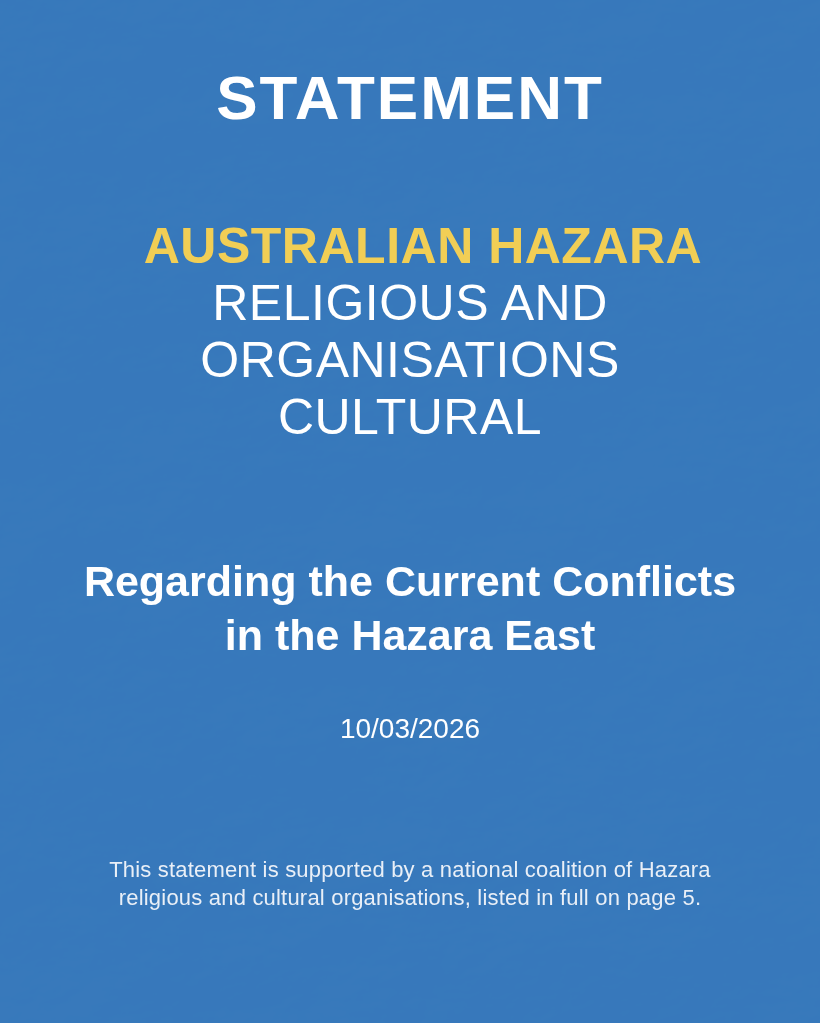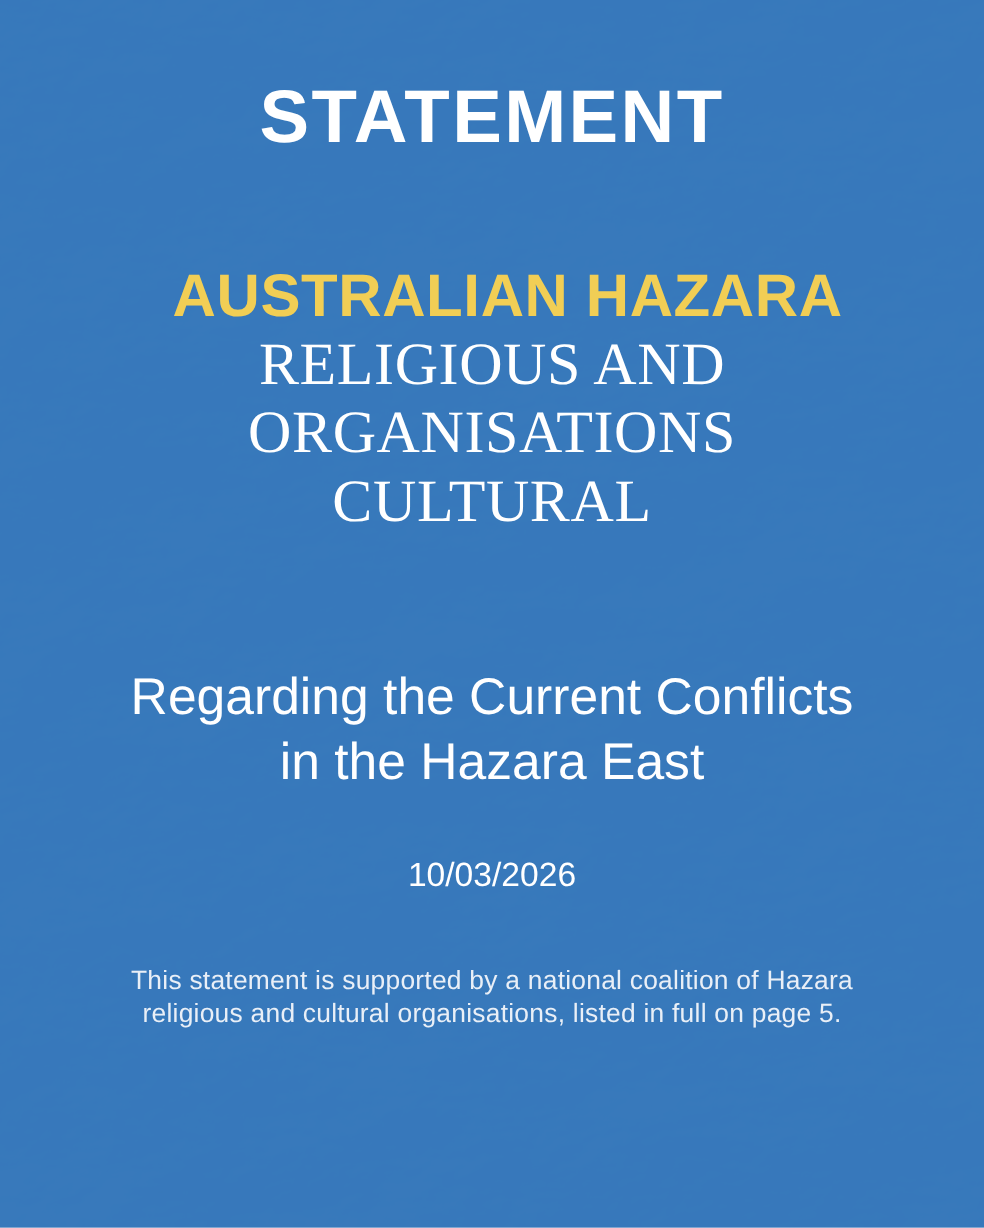--- a/index.html
+++ b/index.html
@@ -42,38 +42,37 @@
     font-weight: 400;
     letter-spacing: 0.5px;
   }
   .title-highlight {
     font-weight: 700;
     color: var(--accent, #f1ce55);
     margin-left: 26px;
   }
   .title-line {
     color: var(--white, #ffffff);
-    font-family: Liberation Serif, serif;
   }
   .subtitle-block {
     margin-top: 108px;
     font-size: 43px;
     line-height: 54px;
-    font-weight: 400;
+    font-weight: 700;
     color: var(--white, #ffffff);
   }
   .date-text {
     margin-top: 50px;
     font-size: 28px;
     line-height: 34px;
     font-weight: 400;
     color: var(--white, #ffffff);
   }
   .footer-note {
-    margin-top: 57px;
+    margin-top: 110px;
     font-size: 22px;
     line-height: 28px;
     font-weight: 400;
     color: var(--soft-white, #e9eff7);
     letter-spacing: 0.2px;
   }
 </style>
 </head>
 <body>
 

